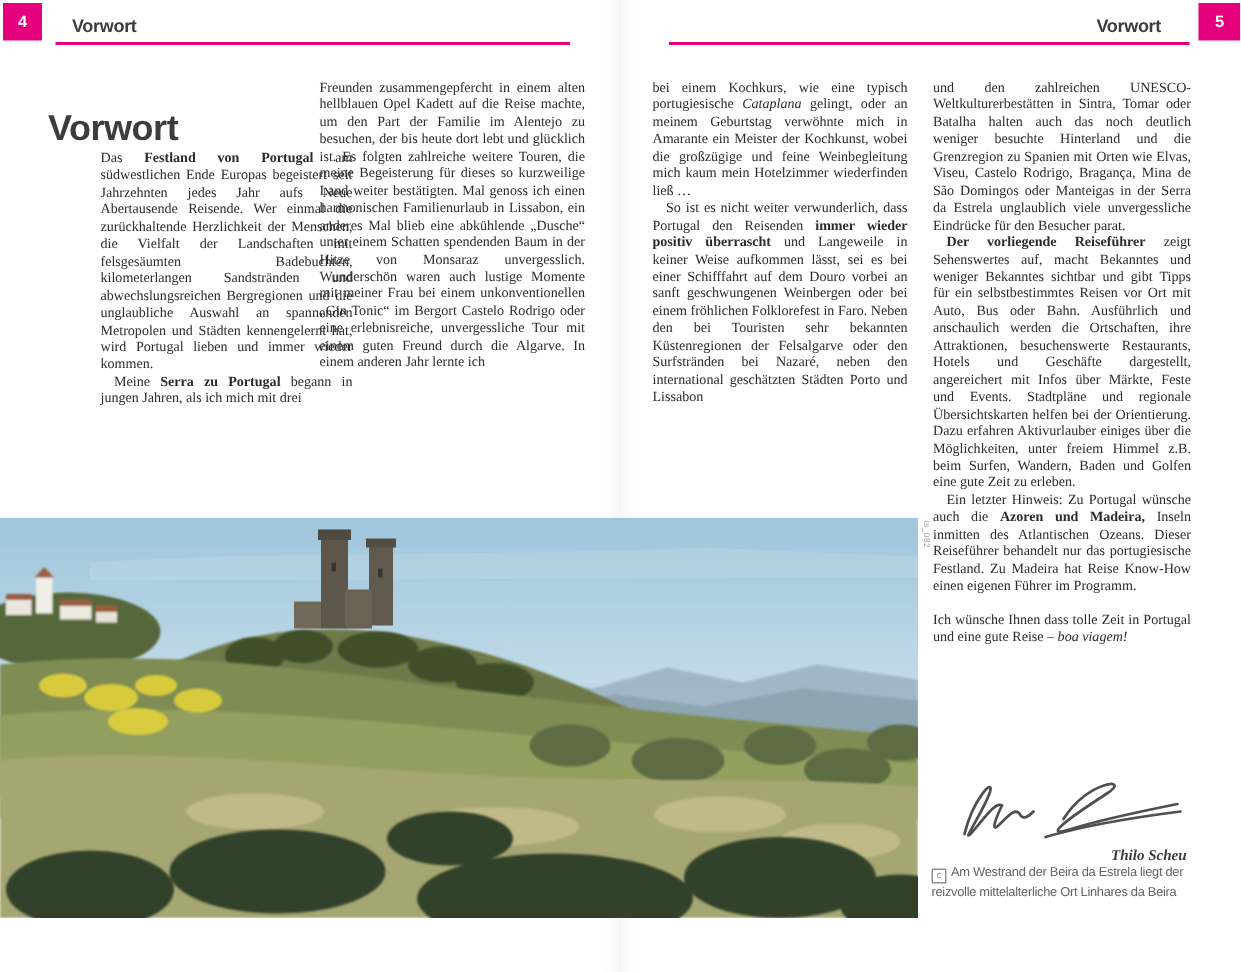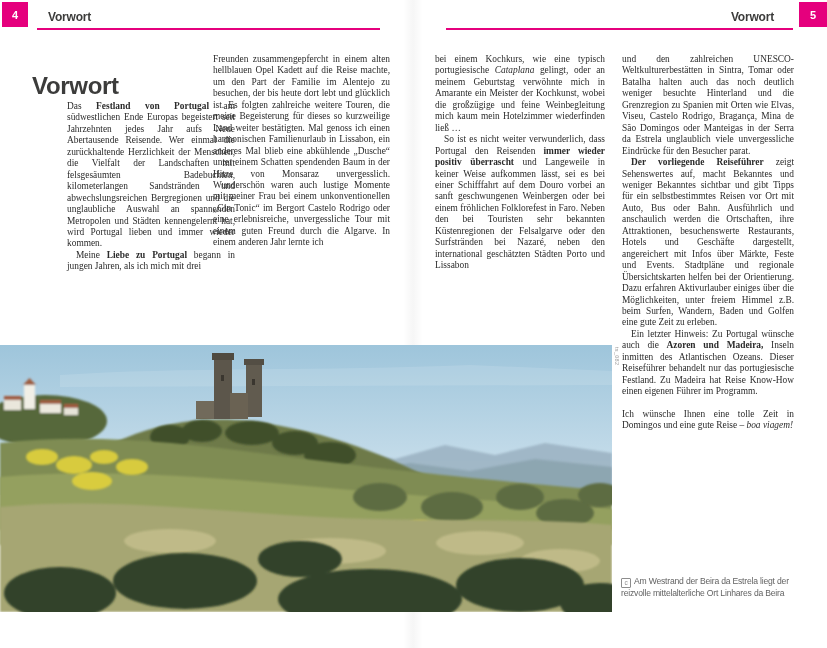--- a/index.html
+++ b/index.html
@@ -78,37 +78,47 @@
 
   <div class="runhead right">Vorwort</div>
   <div class="pgsq right">5</div>
   <div class="runrule right"></div>
 
   <div class="gutter"></div>
 
   <h1 class="title">Vorwort</h1>
   <div class="col" id="col-l1">
       <p class="para"><span>Das </span><span class="b">Festland von Portugal</span><span> am südwestlichen Ende Europas begeistert seit Jahrzehnten jedes Jahr aufs Neue Abertausende Reisende. Wer einmal die zurückhaltende Herzlichkeit der Menschen, die Vielfalt der Landschaften mit felsgesäumten Badebuchten, kilometerlangen Sandstränden und abwechslungsreichen Bergregionen und die unglaubliche Auswahl an spannenden Metropolen und Städten kennengelernt hat, wird Portugal lieben und immer wieder kommen.</span></p>
-      <p class="para indent"><span>Meine </span><span class="b">Liebe zu Portugal</span><span> begann in jungen Jahren, als ich mich mit drei</span></p>
+      <p class="para indent"><span>Meine </span><span class="b">Serra zu Portugal</span><span> begann in jungen Jahren, als ich mich mit drei</span></p>
     </div>
   <div class="col" id="col-l2">
       <p class="para"><span>Freunden zusammengepfercht in einem alten hellblauen Opel Kadett auf die Reise machte, um den Part der Familie im Alentejo zu besuchen, der bis heute dort lebt und glücklich ist. Es folgten zahlreiche weitere Touren, die meine Begeisterung für dieses so kurzweilige Land weiter bestätigten. Mal genoss ich einen harmonischen Familienurlaub in Lissabon, ein anderes Mal blieb eine abkühlende „Dusche“ unter einem Schatten spendenden Baum in der Hitze von Monsaraz unvergesslich. Wunderschön waren auch lustige Momente mit meiner Frau bei einem unkonventionellen „Gin Tonic“ im Bergort Castelo Rodrigo oder eine erlebnisreiche, unvergessliche Tour mit einem guten Freund durch die Algarve. In einem anderen Jahr lernte ich</span></p>
     </div>
 
   <div class="col" id="col-r1">
       <p class="para"><span>bei einem Kochkurs, wie eine typisch portugiesische </span><span class="i">Cataplana</span><span> gelingt, oder an meinem Geburtstag verwöhnte mich in Amarante ein Meister der Kochkunst, wobei die großzügige und feine Weinbegleitung mich kaum mein Hotelzimmer wiederfinden ließ …</span></p>
       <p class="para indent"><span>So ist es nicht weiter verwunderlich, dass Portugal den Reisenden </span><span class="b">immer wieder positiv überrascht</span><span> und Langeweile in keiner Weise aufkommen lässt, sei es bei einer Schifffahrt auf dem Douro vorbei an sanft geschwungenen Weinbergen oder bei einem fröhlichen Folklorefest in Faro. Neben den bei Touristen sehr bekannten Küstenregionen der Felsalgarve oder den Surfstränden bei Nazaré, neben den international geschätzten Städten Porto und Lissabon</span></p>
     </div>
   <div class="col" id="col-r2">
       <p class="para"><span>und den zahlreichen UNESCO-Weltkulturerbestätten in Sintra, Tomar oder Batalha halten auch das noch deutlich weniger besuchte Hinterland und die Grenzregion zu Spanien mit Orten wie Elvas, Viseu, Castelo Rodrigo, Bragança, Mina de São Domingos oder Manteigas in der Serra da Estrela unglaublich viele unvergessliche Eindrücke für den Besucher parat.</span></p>
       <p class="para indent"><span class="b">Der vorliegende Reiseführer</span><span> zeigt Sehenswertes auf, macht Bekanntes und weniger Bekanntes sichtbar und gibt Tipps für ein selbstbestimmtes Reisen vor Ort mit Auto, Bus oder Bahn. Ausführlich und anschaulich werden die Ortschaften, ihre Attraktionen, besuchenswerte Restaurants, Hotels und Geschäfte dargestellt, angereichert mit Infos über Märkte, Feste und Events. Stadtpläne und regionale Übersichtskarten helfen bei der Orientierung. Dazu erfahren Aktivurlauber einiges über die Möglichkeiten, unter freiem Himmel z.B. beim Surfen, Wandern, Baden und Golfen eine gute Zeit zu erleben.</span></p>
       <p class="para indent"><span>Ein letzter Hinweis: Zu Portugal wünsche auch die </span><span class="b">Azoren und Madeira,</span><span> Inseln inmitten des Atlantischen Ozeans. Dieser Reiseführer behandelt nur das portugiesische Festland. Zu Madeira hat Reise Know-How einen eigenen Führer im Programm.</span></p>
-      <p class="para spaced"><span>Ich wünsche Ihnen eine tolle Zeit in Domingos und eine gute Reise – </span><span class="i">boa viagem!</span></p>
-    </div>
-
+      <p class="para spaced"><span>Ich wünsche Ihnen dass tolle Zeit in Portugal und eine gute Reise – </span><span class="i">boa viagem!</span></p>
+    </div>
+
+  <div class="sig-block">
+    <svg width="160" height="48" viewBox="0 0 160 48">
+      <g fill="none" stroke="#3c3c3b" stroke-width="1.8" stroke-linecap="round" opacity="0.9">
+        <path d="M10,40 C16,16 30,2 27,12 C23,24 8,46 14,40 C21,33 30,18 35,21 C31,29 27,40 33,34 C39,28 44,22 47,27 C49,31 53,28 56,25"></path>
+        <path d="M76,30 C92,4 122,2 105,13 C88,24 58,44 80,37 C102,30 132,24 152,20"></path>
+        <path d="M64,42 C95,33 130,28 154,25"></path>
+      </g>
+    </svg>
+    <div class="sig-name">Thilo Scheu</div>
+  </div>
 
   <div class="caption">
     <span class="cap-icon">c</span><span>Am Westrand der Beira da Estrela liegt der reizvolle mittelalterliche Ort Linhares da Beira</span>
   </div>
 
   <div class="photo-credit">ts_082</div>
 
   <div class="photo">
     <svg width="612" height="267" viewBox="0 0 612 267" preserveAspectRatio="none">
       <defs>

